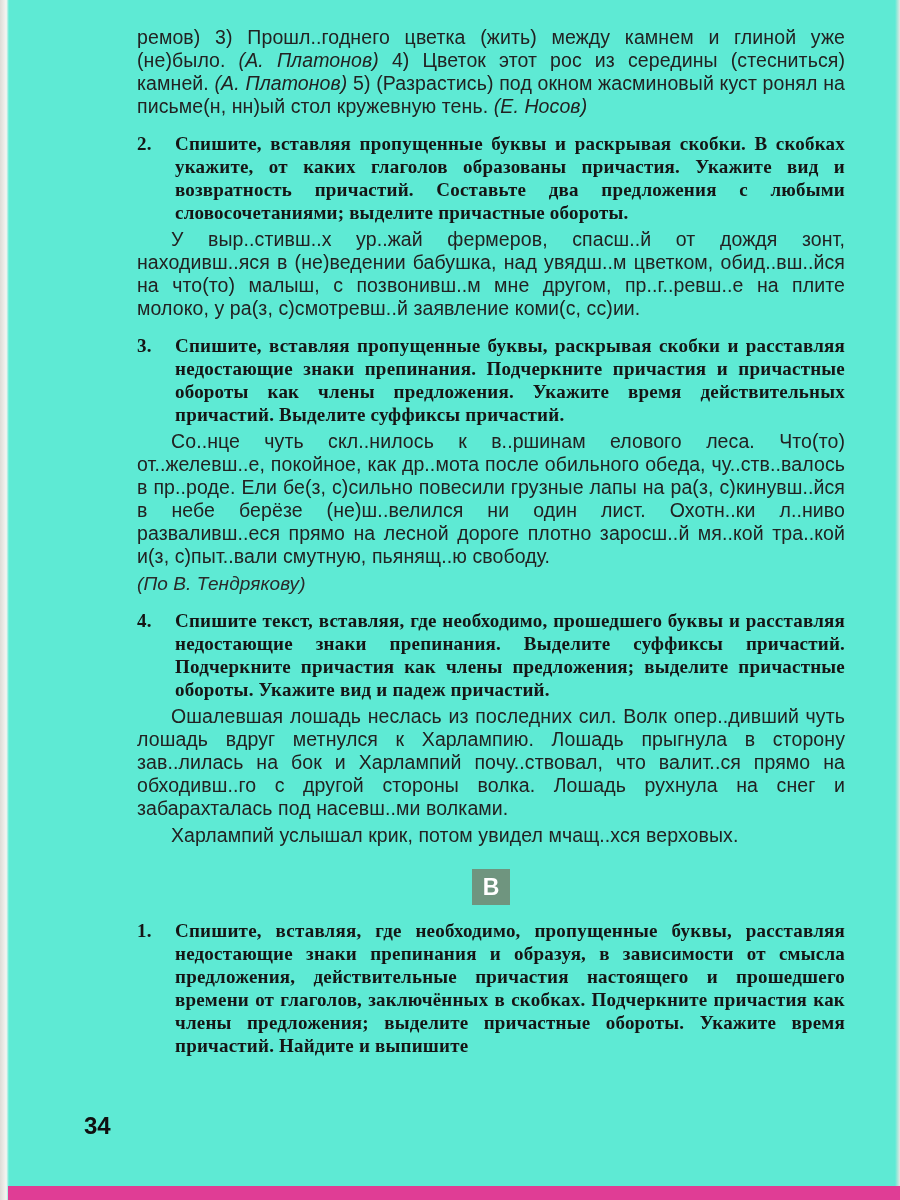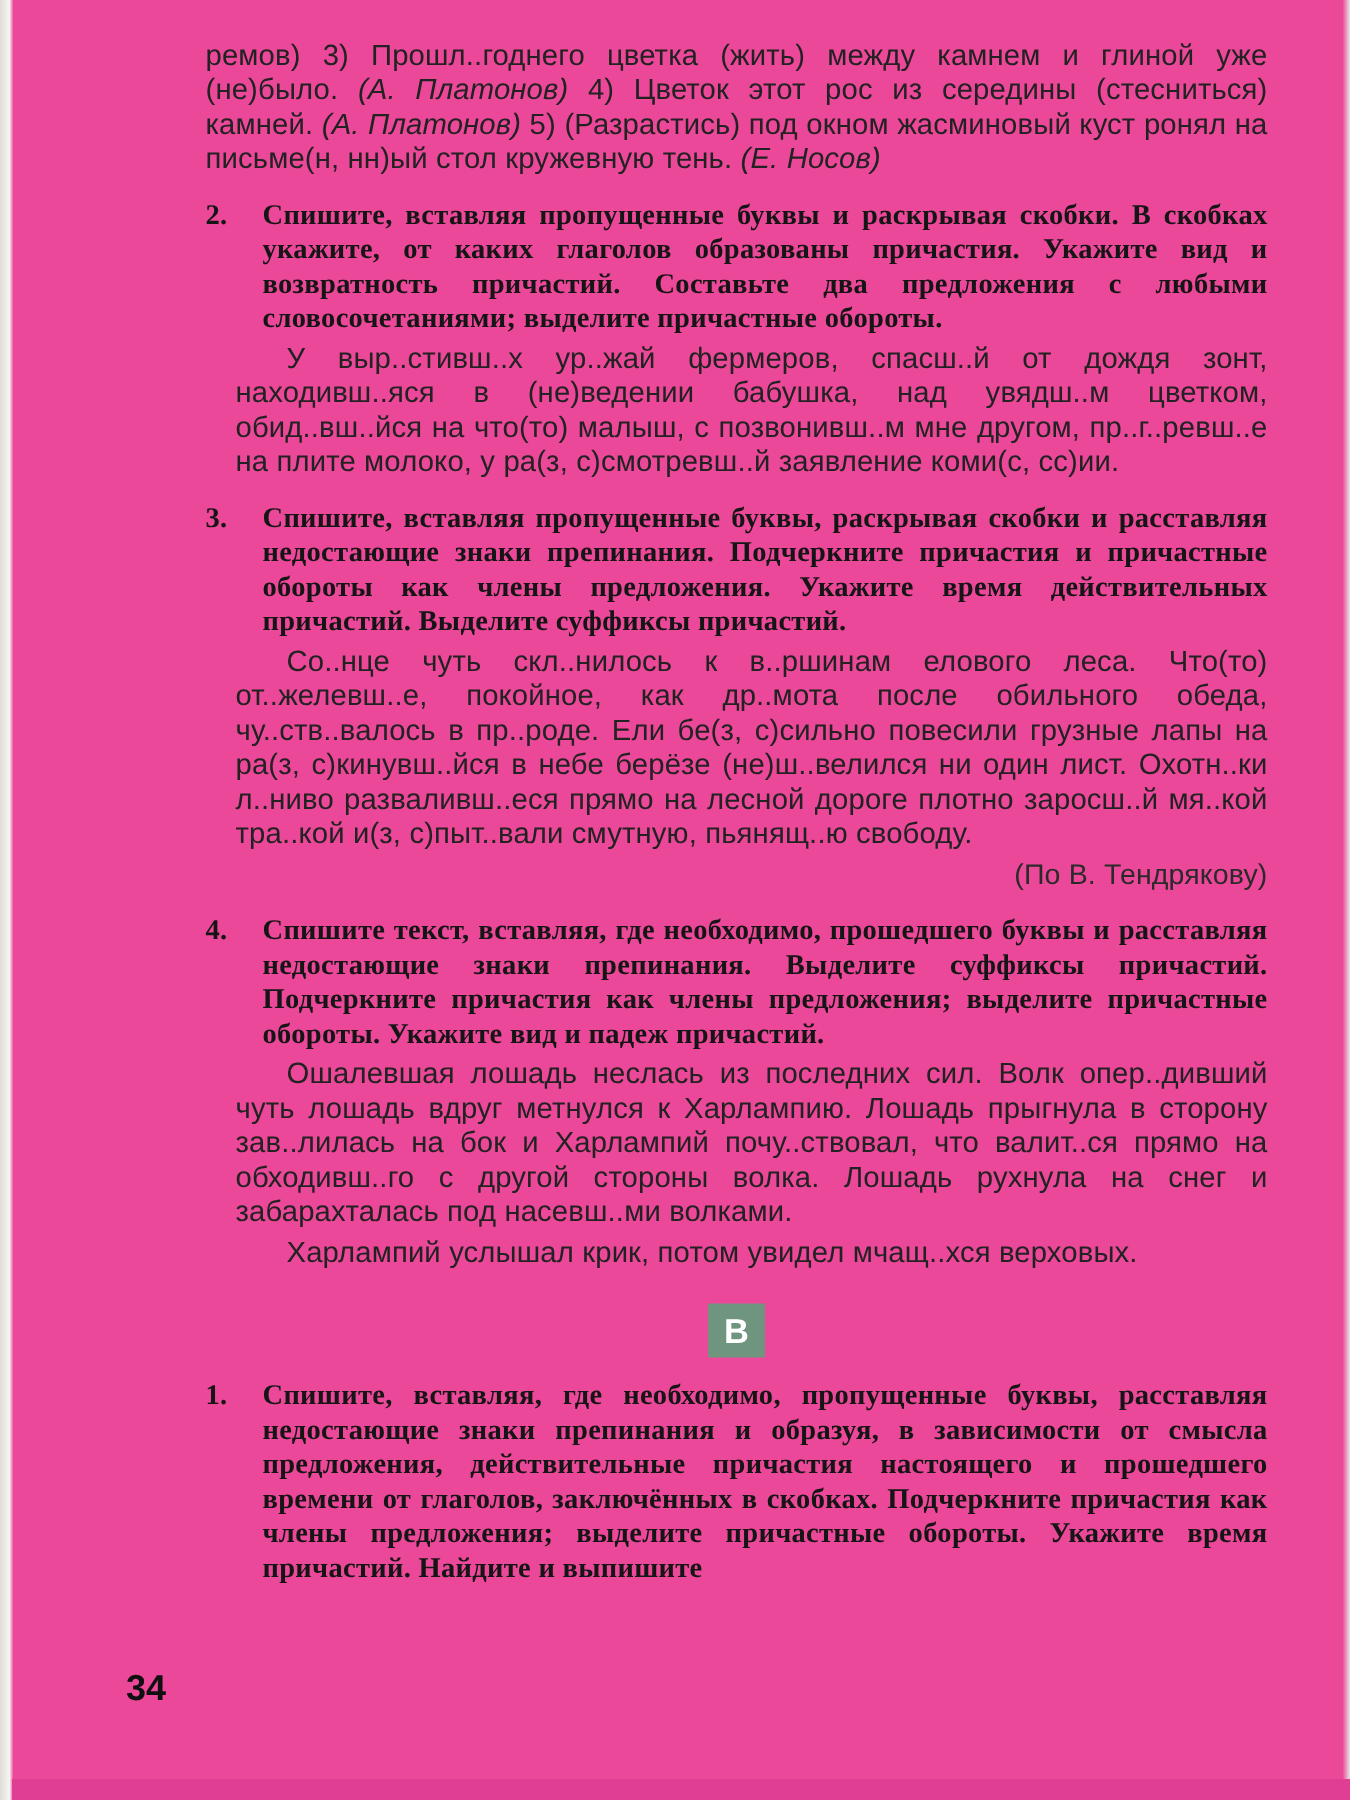--- a/index.html
+++ b/index.html
@@ -1,21 +1,21 @@
 <!DOCTYPE html>
 <html lang="ru"><head>
 <meta charset="utf-8">
 <style>
   * { margin:0; padding:0; box-sizing:border-box; }
   html,body { width:900px; height:1200px; }
   body { background:#f4f3f0; font-family:"Liberation Sans", sans-serif; }
 
   .photo {
     position:relative; width:900px; height:1200px;
-    background:#ec4899; overflow:hidden;
+    background:#5eead4; overflow:hidden;
   }
   .left-edge {
     position:absolute; left:0; top:0; width:9px; height:1200px;
     background:linear-gradient(to right,#dedcd7,#f6f5f2 70%,rgba(255,255,255,0));
   }
   .right-edge {
     position:absolute; right:0; top:0; width:5px; height:1200px;
     background:linear-gradient(to left,#e8e6e2,rgba(255,255,255,0));
   }
   .bottom-strip {
@@ -39,24 +39,24 @@
 
   .exercise { margin-top:14px; }
   .task {
     display:flex;
     font-family:"Liberation Serif", serif;
     font-weight:bold; font-size:19px; line-height:23px;
     color:#151515; letter-spacing:0.2px;
   }
   .task .num { flex:0 0 38px; }
   .task .task-text { flex:1; text-align:justify; }
-  .exercise .body-text { margin-top:4px;margin-left:20px; }
+  .exercise .body-text { margin-top:4px; }
 
   .attribution {
-    text-align:right; text-indent:0;
+    font-style:italic; text-indent:0;
     font-size:19px; line-height:23px; color:#2a2a2a;
   }
 
   .section-badge-wrap { margin-top:22px; margin-bottom:14px; text-align:center; }
   .section-badge {
     display:inline-flex; width:38px; height:36px;
     align-items:center; justify-content:center;
     color:#ffffff; font-weight:bold; font-size:23px;
     font-family:"Liberation Sans", sans-serif;
     background:#6f957f;

